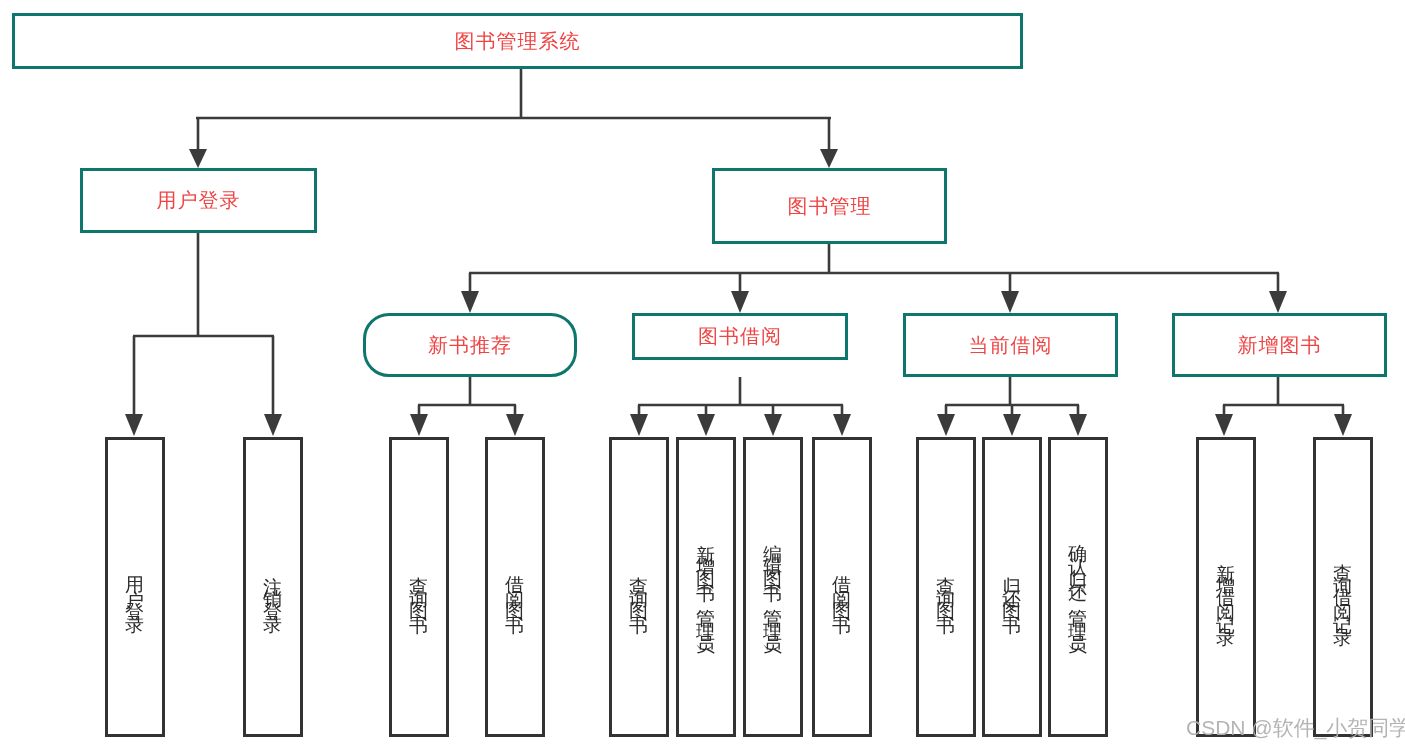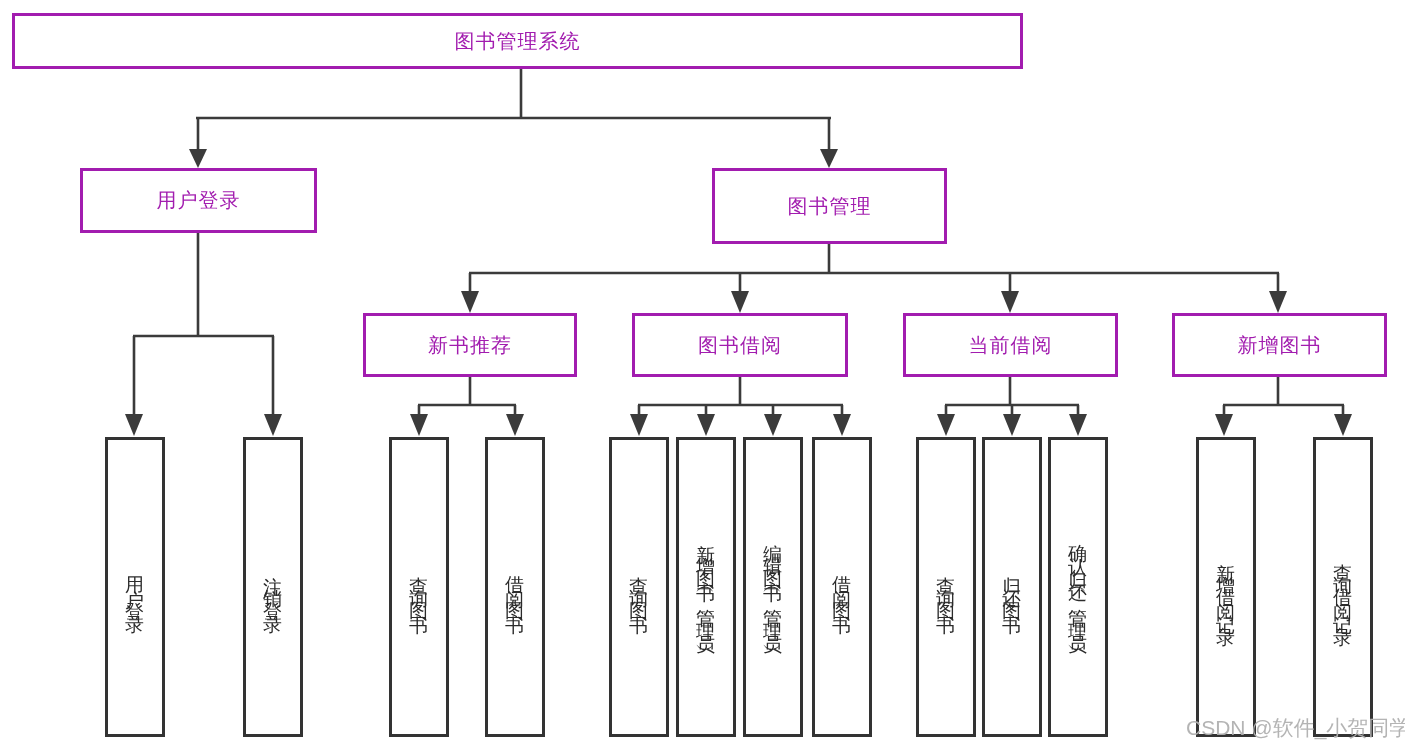--- a/index.html
+++ b/index.html
@@ -24,27 +24,27 @@
     stroke: #3b3b3b;
     stroke-width: 2.6;
   }
   svg.connectors polygon {
     fill: #3b3b3b;
     stroke: none;
   }
   .hbox {
     position: absolute;
     background: #ffffff;
-    border: 3px solid #a21caf;
+    border: 3px solid #0f766e;
     display: flex;
     align-items: center;
     justify-content: center;
     font-size: 20px;
     letter-spacing: 1px;
-    color: #a21caf;
+    color: #ef4444;
   }
   .vbox {
     position: absolute;
     top: 437px;
     width: 60px;
     height: 300px;
     background: #ffffff;
     border: 3px solid #333333;
     display: flex;
     align-items: center;
@@ -140,24 +140,24 @@
     <span>图书管理系统</span>
   </div>
 
   <div class="hbox" style="left:80px; top:168px; width:237px; height:65px;">
     <span>用户登录</span>
   </div>
   <div class="hbox" style="left:712px; top:168px; width:235px; height:76px;">
     <span>图书管理</span>
   </div>
 
-  <div class="hbox" style="left:363px; top:313px; width:214px; height:64px;">
+  <div class="hbox" style="left:363px; top:313px; width:214px; height:64px;border-radius:26px;">
     <span>新书推荐</span>
   </div>
-  <div class="hbox" style="left:632px; top:313px; width:216px; height:64px;font-family:Liberation Mono, monospace;">
+  <div class="hbox" style="left:632px; top:313px; width:216px; height:47px;font-family:Liberation Mono, monospace;">
     <span>图书借阅</span>
   </div>
   <div class="hbox" style="left:903px; top:313px; width:215px; height:64px;">
     <span>当前借阅</span>
   </div>
   <div class="hbox" style="left:1172px; top:313px; width:215px; height:64px;">
     <span>新增图书</span>
   </div>
 
   <div class="vbox" style="left:105px;">

